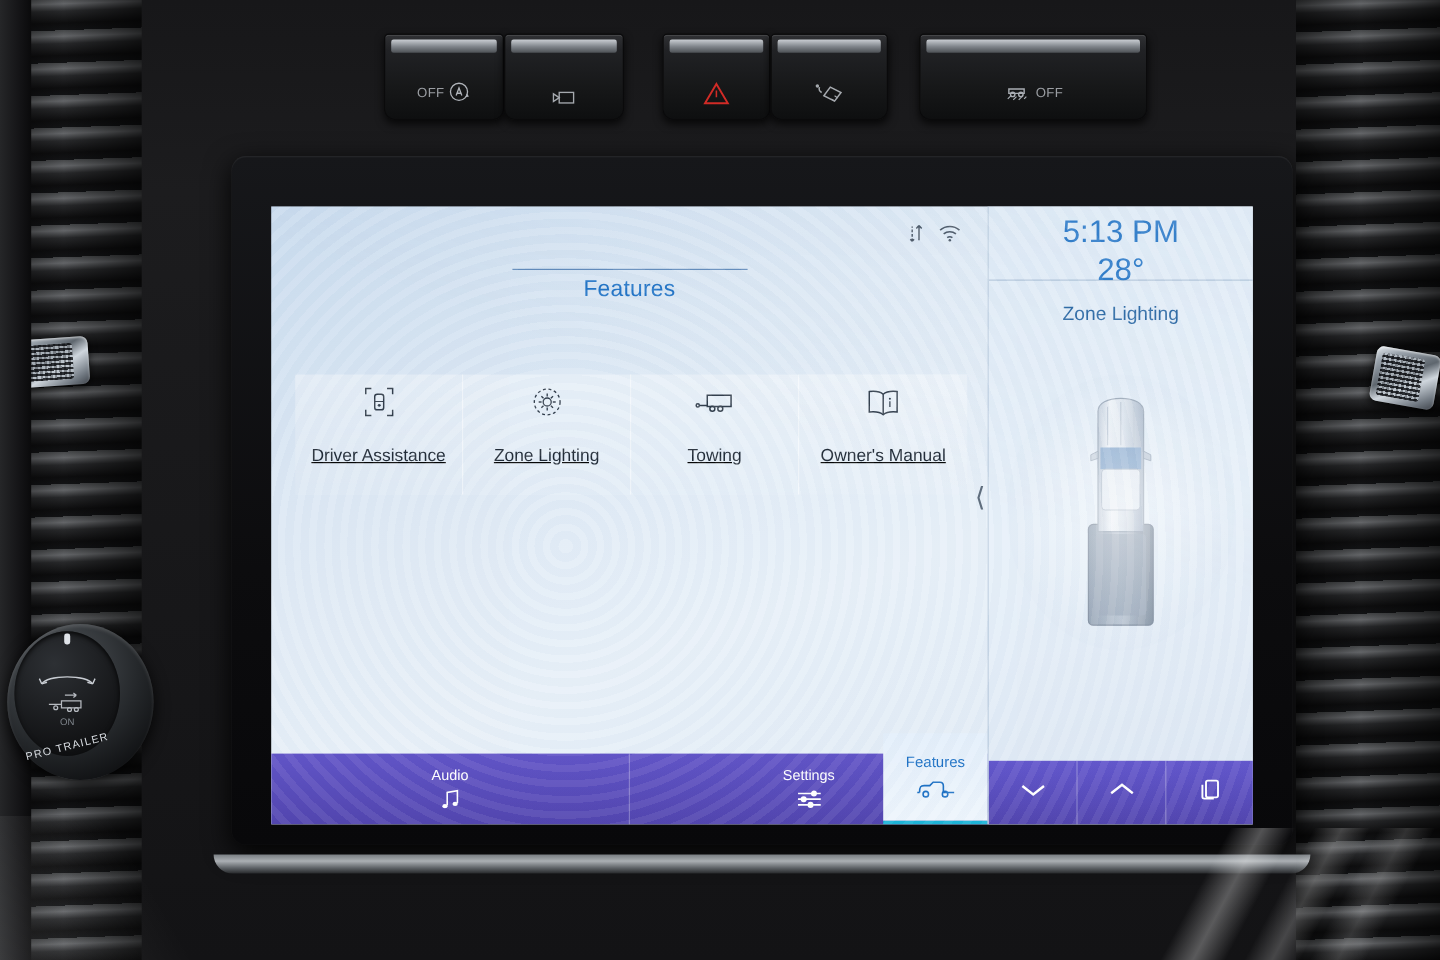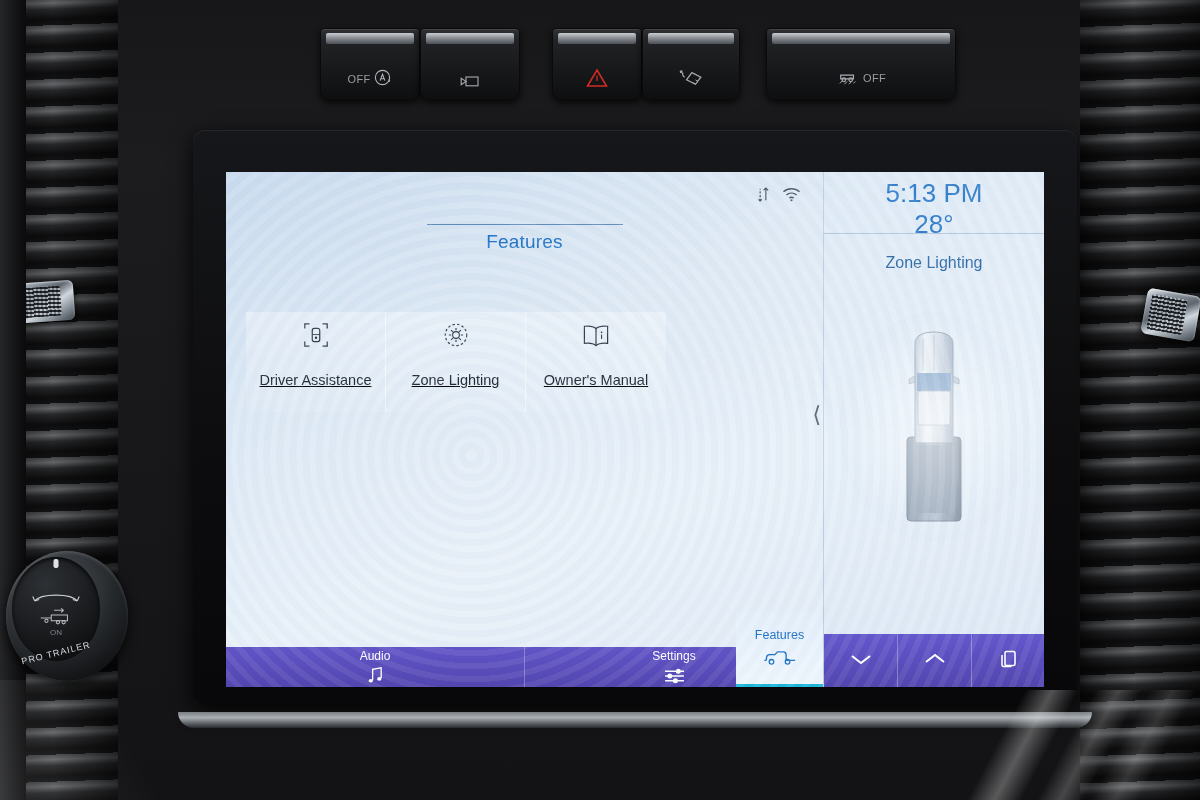--- a/index.html
+++ b/index.html
@@ -178,21 +178,21 @@
     position: absolute; left: 0; right: 0; top: 105px; height: 300px;
     display: flex; align-items: center; justify-content: center;
   }
   .glow {
     position: absolute; width: 190px; height: 230px; border-radius: 50%;
     background: radial-gradient(ellipse at center, rgba(255,255,255,.5), rgba(200,216,232,.08) 70%, transparent 74%);
   }
 
   
   .navbar {
-    position: absolute; left: 0; bottom: 0; width: 597px; height: 40px;
+    position: absolute; left: 0; bottom: 0; width: 597px; height: 59px;
     display: flex;
     background: linear-gradient(180deg,#5f51c6,#4f42ae);
   }
   .navitem {
     flex: 1; display: flex; flex-direction: column;
     align-items: center; justify-content: center; gap: 3px;
     color: #fff; border-right: 1px solid rgba(255,255,255,.28);
     cursor: pointer;
   }
   .navitem:last-child { border-right: none; }
@@ -215,21 +215,21 @@
     background: linear-gradient(180deg,#6154cc,#4f42ae);
   }
   .side-btn {
     flex: 1; display: flex; align-items: center; justify-content: center;
     color: #fff; border-right: 1px solid rgba(255,255,255,.3);
     cursor: pointer;
   }
   .side-btn:last-child { border-right: none; }
 
   
-  .knob-wrap { position: absolute; left: 2px; top: 545px; width: 130px; height: 150px; }
+  .knob-wrap { position: absolute; left: 2px; top: 514px; width: 130px; height: 150px; }
   .knob-outer {
     position: absolute; left: 4px; top: 6px; width: 122px; height: 130px;
     border-radius: 50%;
     background: radial-gradient(circle at 35% 28%, #52575c, #24272a 55%, #0d0e10 85%);
     box-shadow: 0 4px 12px rgba(0,0,0,.85), inset 0 2px 3px rgba(255,255,255,.15);
   }
   .knob-face {
     position: absolute; left: 10px; top: 12px; width: 88px; height: 104px;
     border-radius: 50%;
     background: radial-gradient(circle at 38% 26%, #2d3034, #131416 70%, #08090a);
@@ -388,20 +388,32 @@
         <span class="tile-icon">
           <svg width="28" height="28" viewBox="0 0 30 30" fill="none" stroke="#2e3a48" stroke-width="1.2">
             <circle cx="15" cy="15" r="11.5" stroke-dasharray="2.6 2.4"></circle>
             <circle cx="15" cy="15" r="3.6"></circle>
             <path d="M15 7.4v2.6M15 20v2.6M7.4 15h2.6M20 15h2.6M9.8 9.8l1.9 1.9M18.3 18.3l1.9 1.9M20.2 9.8l-1.9 1.9M11.7 18.3l-1.9 1.9"></path>
           </svg>
         </span>
         <span class="tile-label">Zone Lighting</span>
       </div>
 
+      <div class="tile">
+        <span class="tile-icon">
+          <svg width="34" height="22" viewBox="0 0 36 22" fill="none" stroke="#2e3a48" stroke-width="1.3">
+            <path d="M11 5h21v10H11z"></path>
+            <path d="M11 14H4"></path>
+            <circle cx="2.6" cy="14" r="1.4"></circle>
+            <circle cx="15.5" cy="17" r="2.2"></circle>
+            <circle cx="22.5" cy="17" r="2.2"></circle>
+          </svg>
+        </span>
+        <span class="tile-label">Towing</span>
+      </div>
 
       <div class="tile">
         <span class="tile-icon">
           <svg width="30" height="26" viewBox="0 0 32 28" fill="none" stroke="#2e3a48" stroke-width="1.3">
             <path d="M16 7C13 4.4 9 4 3.5 4.6V23c5.5-.6 9.5-.2 12.5 2.4 3-2.6 7-3 12.5-2.4V4.6C23 4 19 4.4 16 7z"></path>
             <path d="M16 7v18.4"></path>
             <circle cx="22" cy="11" r=".9" fill="#2e3a48" stroke="none"></circle>
             <path d="M22 13.4v5" stroke-width="1.1"></path>
           </svg>
         </span>

